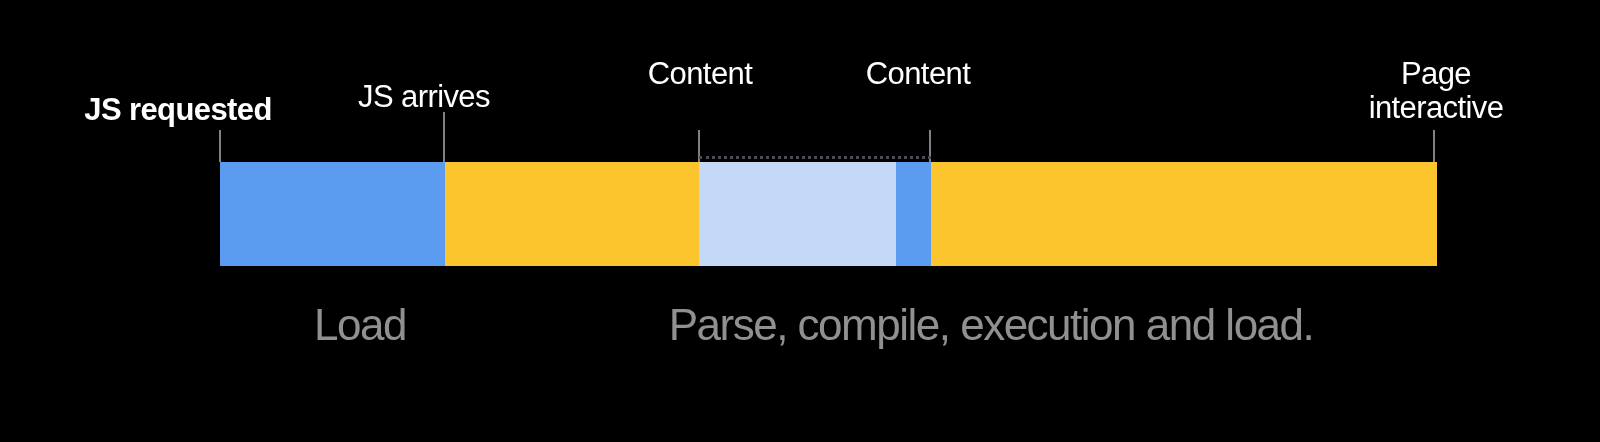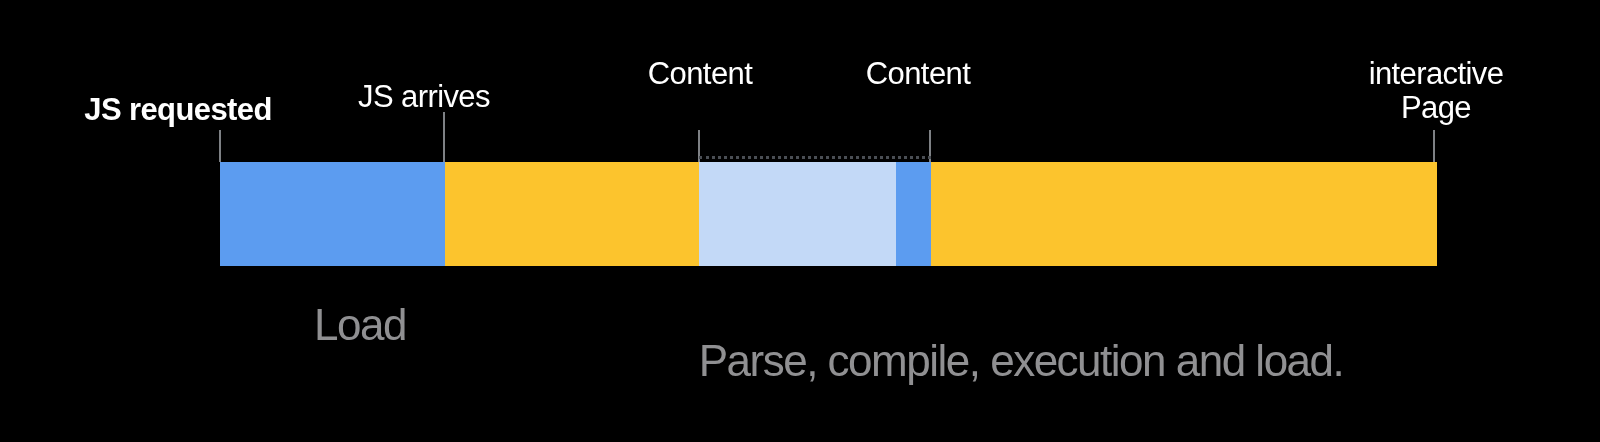--- a/index.html
+++ b/index.html
@@ -85,42 +85,42 @@
     position: absolute;
     top: 300px;
     transform: translateX(-50%);
     color: var(--phase-text);
     font-size: 44px;
     line-height: 50px;
     letter-spacing: -1.5px;
     white-space: nowrap;
   }
   .phase-load  { left: 332px; margin-left: 28px; }
-  .phase-parse { left: 1021px; margin-top: 36px; }
+  .phase-parse { left: 991px; }
 </style>
 </head>
 <body>
 
 <div class="stage">
 
   <div class="ms ms-0">
     <span>JS requested</span>
   </div>
   <div class="ms ms-1">
     <span>JS arrives</span>
   </div>
   <div class="ms ms-2">
     <span>Content</span>
   </div>
   <div class="ms ms-3">
     <span>Content</span>
   </div>
   <div class="ms ms-4">
+    <span>Page</span>
     <span>interactive</span>
-    <span>Page</span>
   </div>
 
   <div class="tick tick-0"></div>
   <div class="tick tick-1"></div>
   <div class="tick tick-2"></div>
   <div class="tick tick-3"></div>
   <div class="tick tick-4"></div>
 
   <div class="dotted"></div>
 

